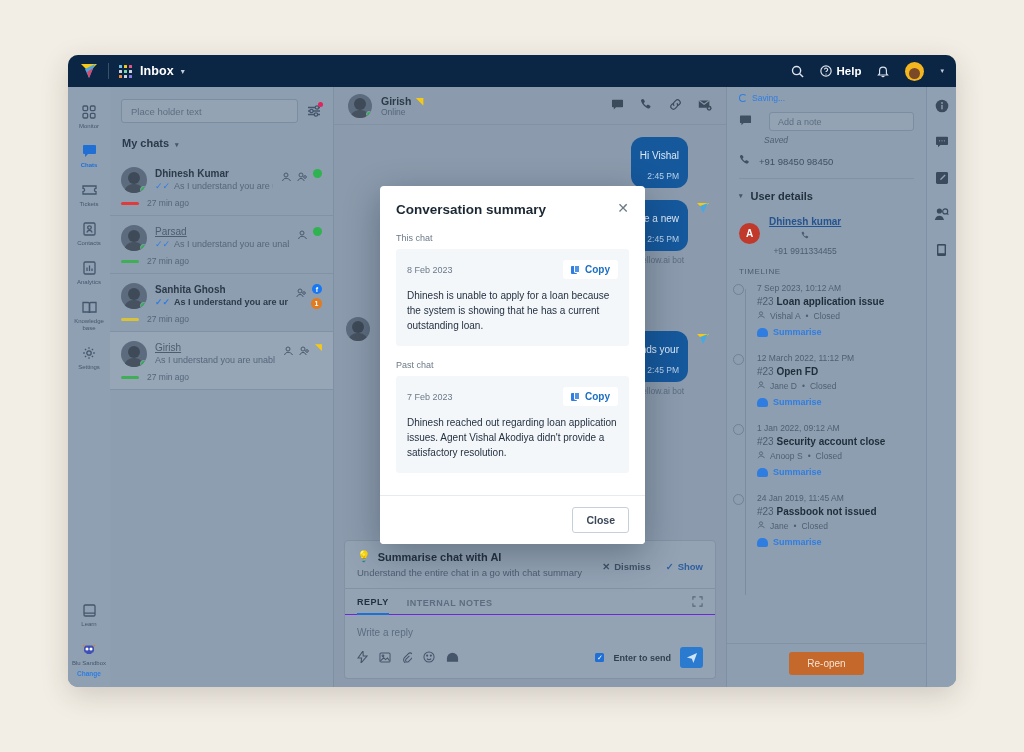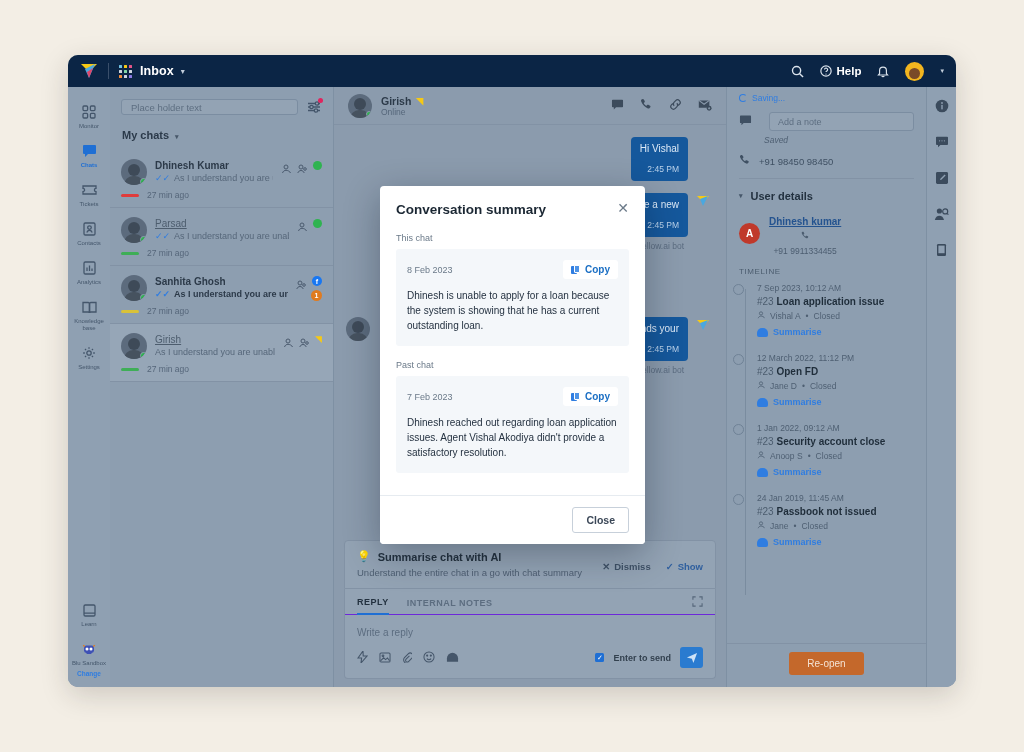--- a/index.html
+++ b/index.html
@@ -59,21 +59,21 @@
   .rail-item.active .lbl { color:#1f6fd4; font-weight:700; }
   .rail-ic { width:16px; height:16px; display:flex; align-items:center; justify-content:center;}
   .rail-spacer { flex:1; }
   .change-lnk { font-size:6.5px; color:#2f7de1; font-weight:700; }
   .sandbox-lbl { font-size:6px; line-height:7px; text-align:center; color:#44566b; }
 
   
   .chatcol { width:224px; background:#8d9eb0; border-right:1px solid #7e90a3;
     display:flex; flex-direction:column; }
   .searchrow { display:flex; align-items:center; gap:8px; padding:12px 11px 6px 11px; }
-  .searchbox { flex:1; height:16px; border:1px solid #7b8da1; border-radius:3px;
+  .searchbox { flex:1; height:24px; border:1px solid #7b8da1; border-radius:3px;
     background:#93a3b4; display:flex; align-items:center; padding:0 9px;
     font-size:9.5px; color:#5d6e81; }
   .filter-ic { position:relative; width:16px; height:16px; color:#44566b; }
   .filter-dot { position:absolute; right:-1px; top:-1px; width:5px; height:5px;
     border-radius:50%; background:#e0245e; }
   .mychats { padding:8px 12px 9px; font-size:11px; font-weight:700; color:#2b3a4a;
     display:flex; align-items:flex-end; gap:6px; }
   .mychats .cv { font-size:7px; color:#48586a; }
   .clist { flex:1; overflow:hidden; }
   .citem { padding:9px 11px 7px; border-bottom:1px solid #8292a5; position:relative; }
@@ -113,21 +113,21 @@
   .chav { width:24px; height:24px; border-radius:50%; background:#5c6b7d; position:relative; overflow:hidden;}
   .chav .hd { position:absolute; left:6px; top:4px; width:12px; height:12px; border-radius:50%; background:#3e4a58;}
   .chav .bd { position:absolute; left:2px; top:16px; width:20px; height:12px; border-radius:9px 9px 0 0; background:#46525f;}
   .chav .on { position:absolute; right:0; bottom:1px; width:6px; height:6px; border-radius:50%;
     background:#2fb350; border:1.2px solid #8b9bad; }
   .cinfo .n { font-size:10.5px; font-weight:700; color:#2c3a49; display:flex; align-items:center; gap:5px;}
   .cinfo .s { font-size:8.5px; color:#55667a; }
   .headacts { margin-left:auto; display:flex; align-items:center; gap:16px; color:#3c4b5c; }
   .msgs { flex:1; position:relative; padding:12px 14px; overflow:hidden; }
   .mrow { display:flex; justify-content:flex-end; margin-bottom:4px; }
-  .bub { background:#15589c; color:#dce9f7; border-radius:4px; padding:5px 9px 5px;
+  .bub { background:#15589c; color:#dce9f7; border-radius:12px; padding:12px 9px 5px;
     max-width:175px; font-size:10px; line-height:14px; position:relative; }
   .bub .t { text-align:right; font-size:8.5px; color:#b9d1ea; margin-top:6px; }
   .botmark { width:16px; height:14px; margin-left:8px; display:flex; align-items:flex-end; }
   .byline { text-align:right; font-size:8.5px; color:#5b6c80; margin:2px 28px 12px 0; }
   .leftav { position:absolute; left:12px; top:192px; width:24px; height:24px; border-radius:50%;
     background:#5c6b7d; overflow:hidden; }
   .leftav .hd { position:absolute; left:6px; top:4px; width:12px; height:12px; border-radius:50%; background:#3e4a58;}
   .leftav .bd { position:absolute; left:2px; top:16px; width:20px; height:12px; border-radius:9px 9px 0 0; background:#46525f;}
 
   

